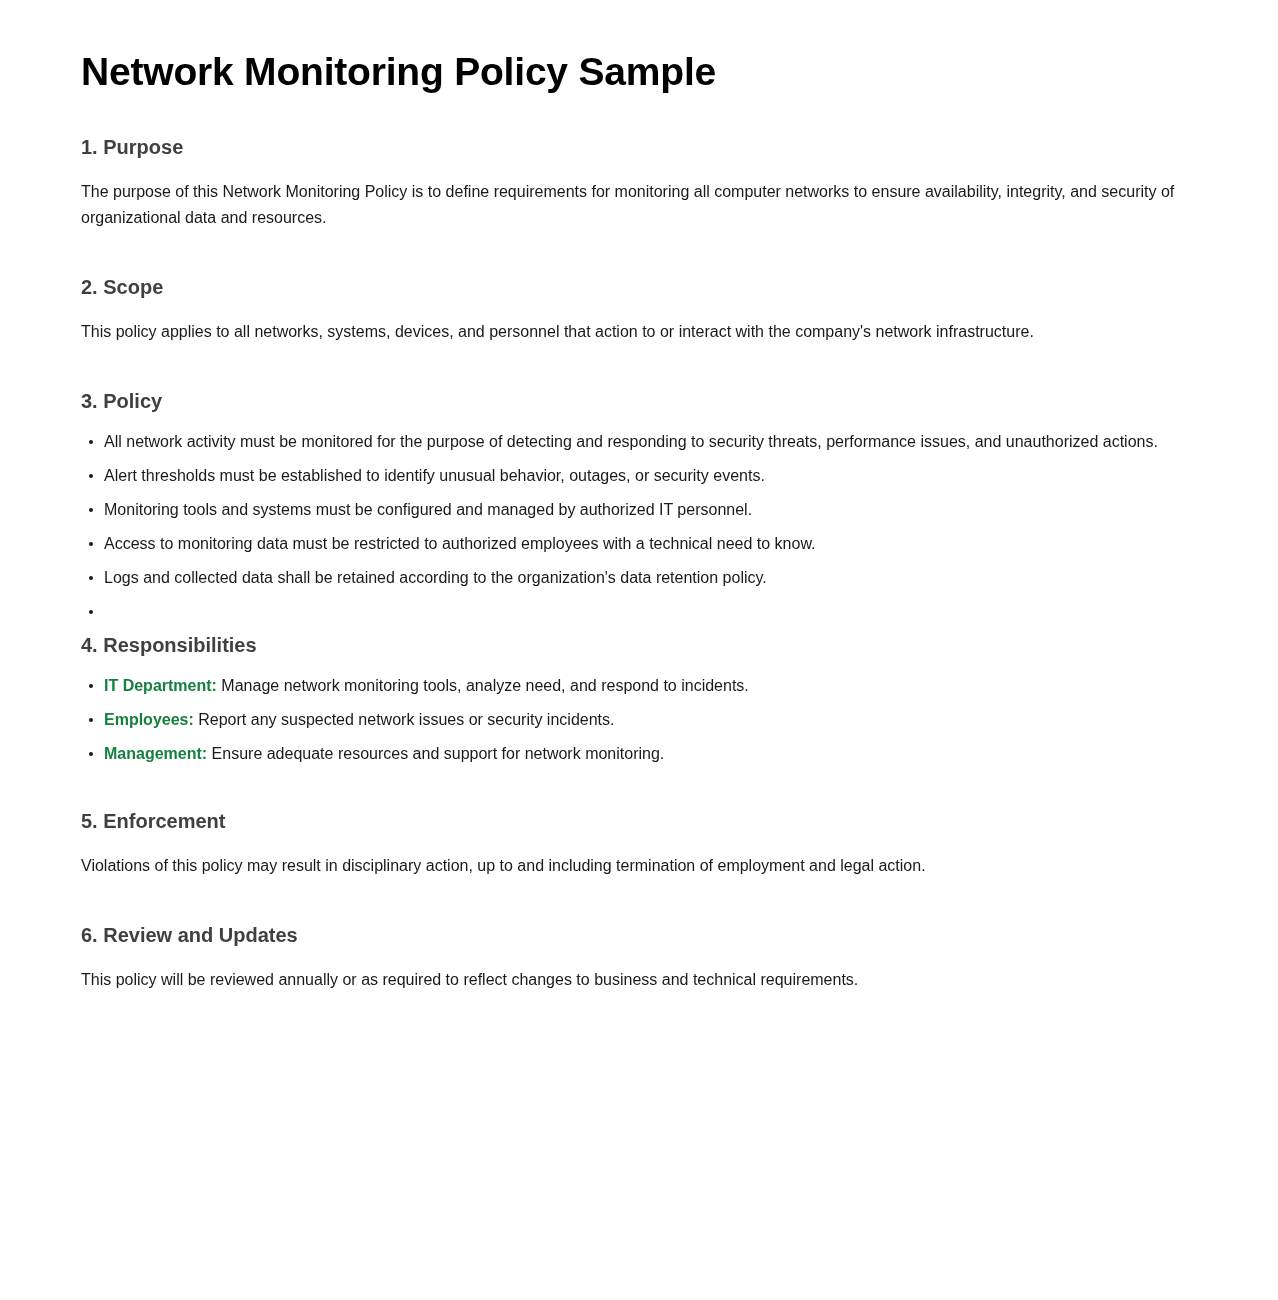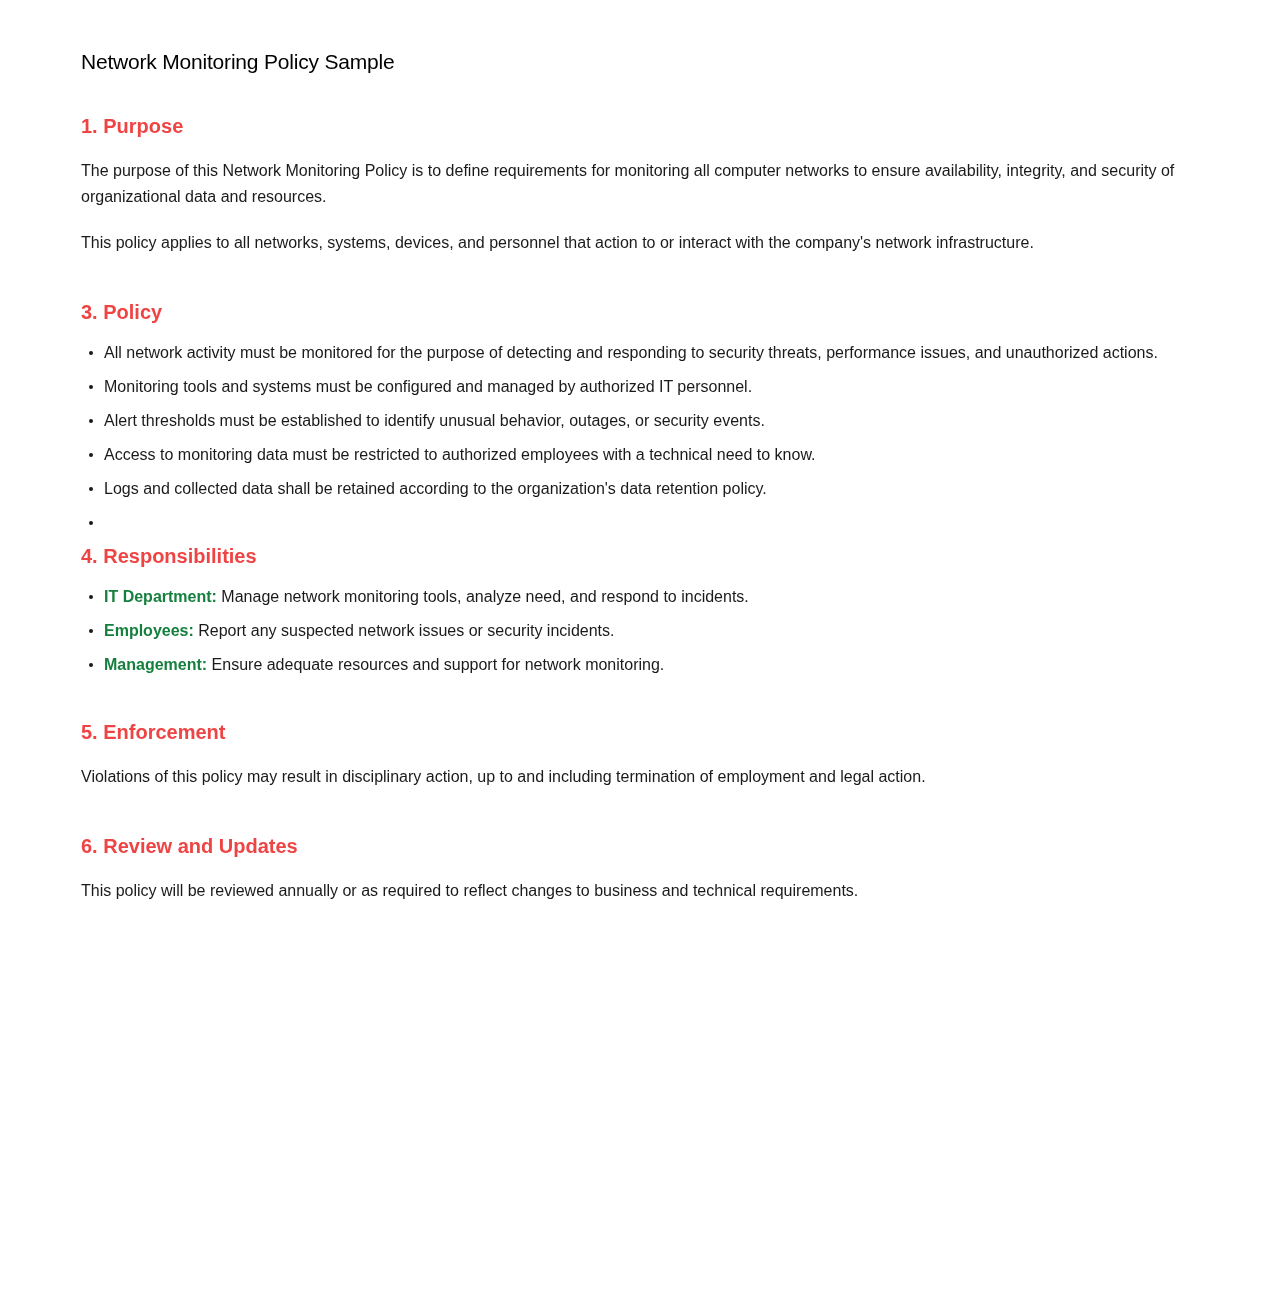--- a/index.html
+++ b/index.html
@@ -15,35 +15,35 @@
     -webkit-font-smoothing: antialiased;
   }
   .page {
     box-sizing: border-box;
     width: 1278px;
     min-height: 1300px;
     padding: 50px 100px 40px 81px;
     background: #ffffff;
   }
   .doc-title {
-    font-size: 21px;
-    font-weight: normal;
+    font-size: 39px;
+    font-weight: bold;
     line-height: 1.15;
     letter-spacing: -0.2px;
     margin: 0 0 0 0;
     color: #000000;
   }
   .section {
     margin: 0;
   }
   .section-heading {
     font-size: 20px;
     font-weight: bold;
     line-height: 1.2;
-    color: #ef4444;
+    color: #404040;
     margin: 44px 0 0 0;
   }
   .section-heading.first {
     margin-top: 40px;
   }
   .body-text {
     font-size: 16px;
     line-height: 26px;
     color: #1a1a1a;
     margin: 20px 0 0 0;
@@ -92,37 +92,38 @@
 <div class="page">
 
   <h1 class="doc-title">Network Monitoring Policy Sample</h1>
 
   <div class="section">
     <h2 class="section-heading first">1. Purpose</h2>
     <p class="body-text">The purpose of this Network Monitoring Policy is to define requirements for monitoring all computer networks to ensure availability, integrity, and security of organizational data and resources.</p>
   </div>
 
   <div class="section">
+    <h2 class="section-heading">2. Scope</h2>
     <p class="body-text">This policy applies to all networks, systems, devices, and personnel that action to or interact with the company's network infrastructure.</p>
   </div>
 
   <div class="section">
     <h2 class="section-heading">3. Policy</h2>
     <ul class="bullet-list">
       <li>
         <span class="bullet-dot"></span>
         <span>All network activity must be monitored for the purpose of detecting and responding to security threats, performance issues, and unauthorized actions.</span>
       </li>
       <li>
         <span class="bullet-dot"></span>
-        <span>Monitoring tools and systems must be configured and managed by authorized IT personnel.</span>
+        <span>Alert thresholds must be established to identify unusual behavior, outages, or security events.</span>
       </li>
       <li>
         <span class="bullet-dot"></span>
-        <span>Alert thresholds must be established to identify unusual behavior, outages, or security events.</span>
+        <span>Monitoring tools and systems must be configured and managed by authorized IT personnel.</span>
       </li>
       <li>
         <span class="bullet-dot"></span>
         <span>Access to monitoring data must be restricted to authorized employees with a technical need to know.</span>
       </li>
       <li>
         <span class="bullet-dot"></span>
         <span>Logs and collected data shall be retained according to the organization's data retention policy.</span>
       </li>
       <li>

